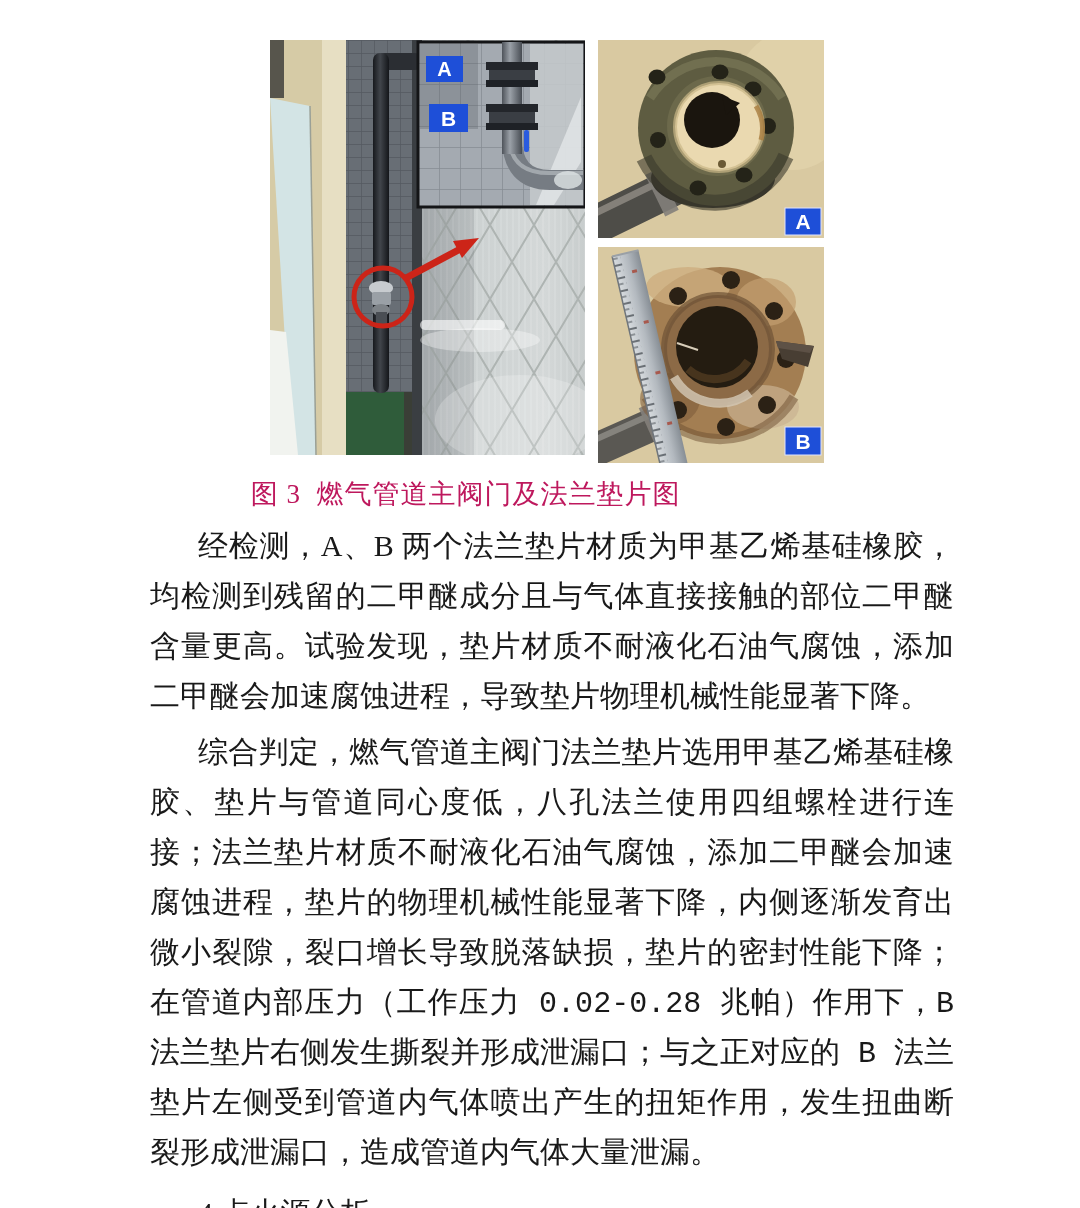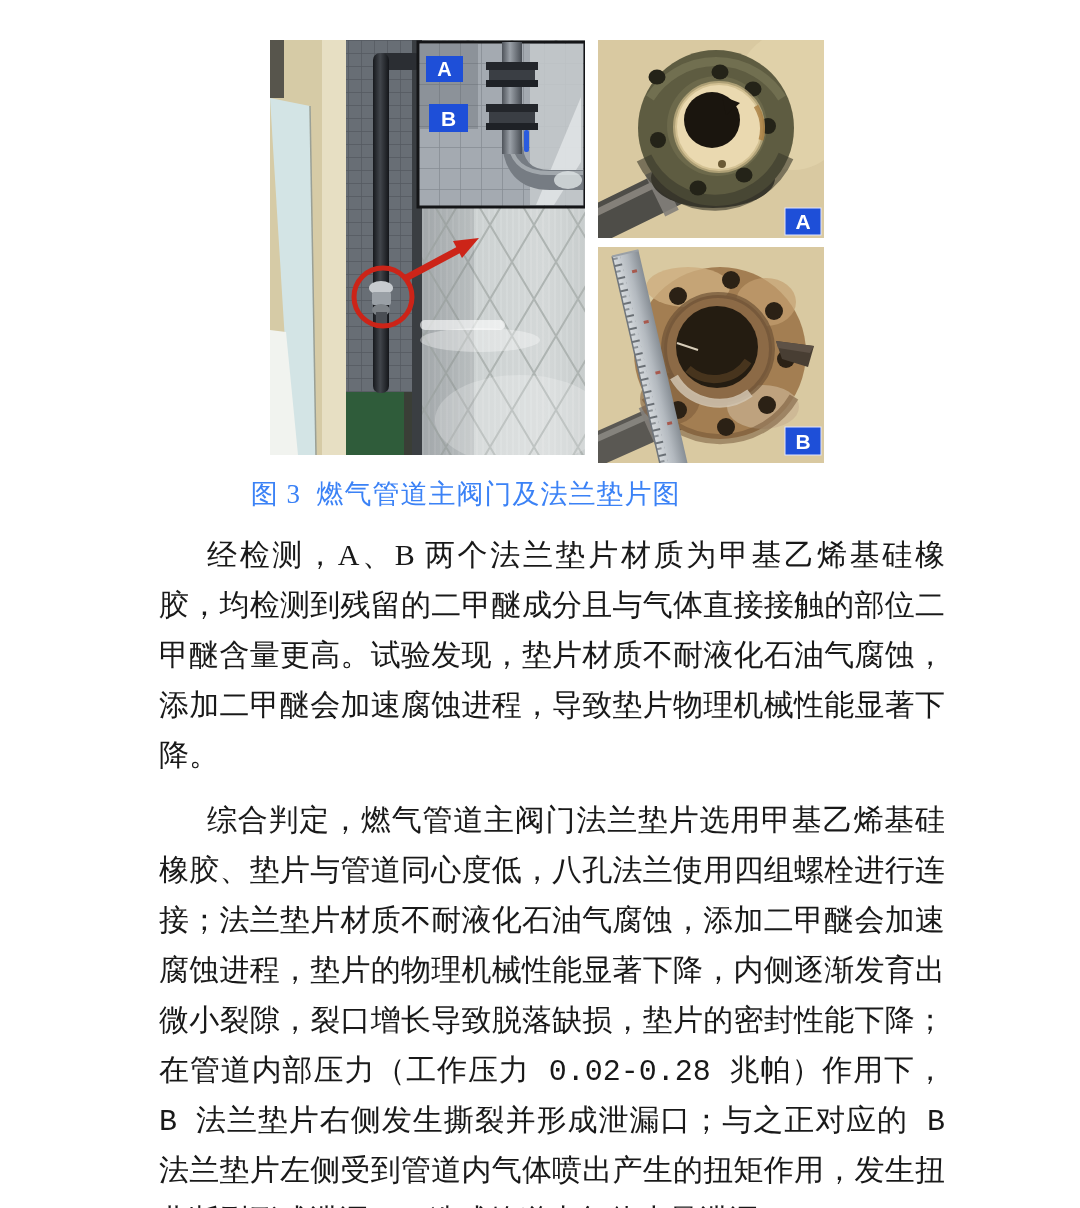--- a/index.html
+++ b/index.html
@@ -3,24 +3,24 @@
 <meta charset="utf-8">
 <style>
   html,body{margin:0;padding:0;background:#ffffff;}
   .page{position:relative;width:1080px;height:1208px;background:#ffffff;overflow:hidden;
         font-family:"Liberation Serif","DejaVu Serif",serif;color:#1a1a1a;}
   .figure{position:absolute;left:270px;top:40px;width:554px;height:423px;}
   .left-photo{position:absolute;left:0;top:0;}
   .photo-a{position:absolute;left:328px;top:0;}
   .photo-b{position:absolute;left:328px;top:207px;}
   .caption{position:absolute;left:0;top:476px;width:931px;text-align:center;
-           font-size:27px;letter-spacing:1px;white-space:pre;color:#3b82f6;}
+           font-size:27px;letter-spacing:1px;white-space:pre;color:#be185d;}
   .body-text{position:absolute;left:142px;top:513px;width:820px;font-size:30px;
              line-height:50px;text-align:justify;text-justify:inter-character;color:#191919;}
-  .body-text p{margin:17px;text-indent:48px;}
+  .body-text p{margin:8px;text-indent:48px;}
   .body-text p.p2{margin-top:5px;font-family:Liberation Mono, monospace;}
   .body-text p.heading{margin-top:9px;text-align:left;}
   svg .label-text{font-family:"Liberation Sans","DejaVu Sans",sans-serif;font-weight:bold;fill:#ffffff;}
 </style>
 </head>
 <body>
 
 <div class="page">
 
   <div class="figure">

